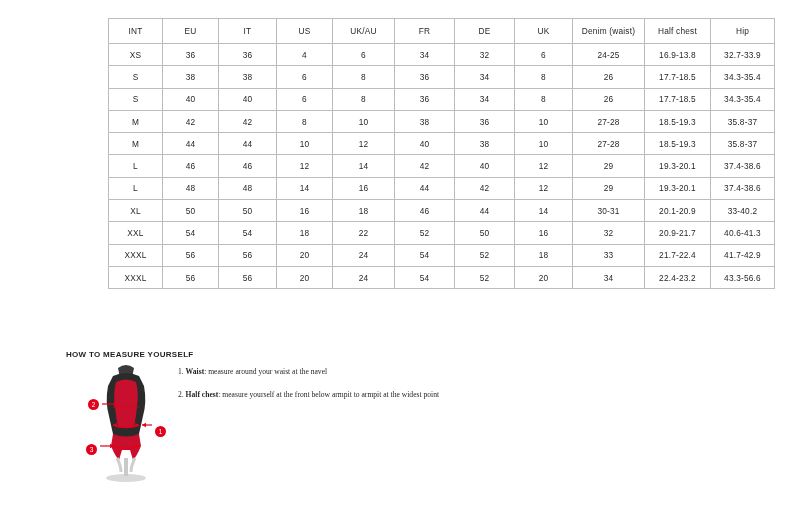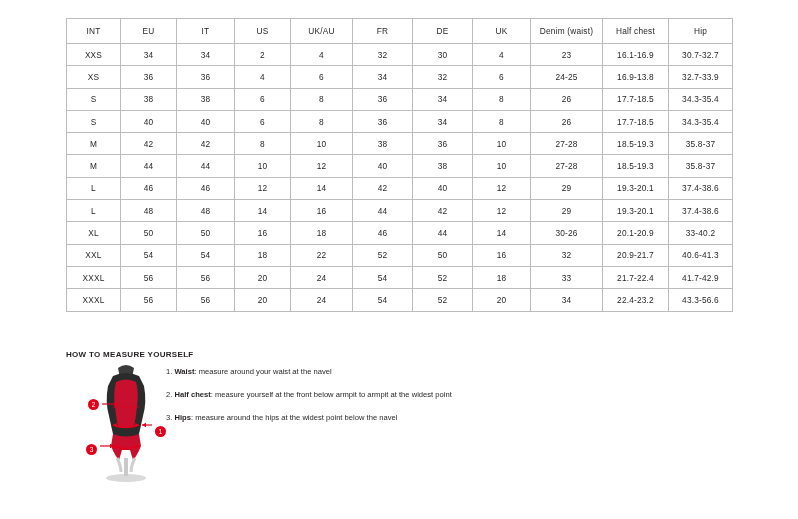--- a/index.html
+++ b/index.html
@@ -25,20 +25,21 @@
   .table-wrap {
     position: absolute;
     left: 66px;
     top: 18px;
     width: 666px;
   }
   table.size-table {
     border-collapse: collapse;
     width: 666px;
     table-layout: fixed;
+    margin-left: 42px;
   }
   table.size-table td, table.size-table th {
     border: 1px solid #bcbcbc;
     height: 21.3px;
     font-size: 8.3px;
     font-weight: normal;
     text-align: center;
     vertical-align: middle;
     padding: 0 2px;
     color: #231f20;
@@ -65,23 +66,24 @@
     position: absolute;
     left: 66px;
     top: 350px;
     font-size: 8px;
     font-weight: bold;
     letter-spacing: 0.3px;
     color: #231f20;
   }
   .steps {
     position: absolute;
-    left: 166px;
+    left: 178px;
     top: 367px;
     width: 420px;
+    font-family: Liberation Serif, serif;
   }
   .step {
     font-size: 7.6px;
     line-height: 1.2;
     color: #231f20;
     margin-bottom: 14px;
   }
   .step b {
     font-weight: bold;
   }
@@ -145,33 +147,20 @@
           <th>FR</th>
           <th>DE</th>
           <th>UK</th>
           <th>Denim (waist)</th>
           <th>Half chest</th>
           <th>Hip</th>
         </tr>
       </thead>
       <tbody>
         <tr>
-          <td>XXS</td>
-          <td>34</td>
-          <td>34</td>
-          <td>2</td>
-          <td>4</td>
-          <td>32</td>
-          <td>30</td>
-          <td>4</td>
-          <td>23</td>
-          <td>16.1-16.9</td>
-          <td>30.7-32.7</td>
-        </tr>
-        <tr>
           <td>XS</td>
           <td>36</td>
           <td>36</td>
           <td>4</td>
           <td>6</td>
           <td>34</td>
           <td>32</td>
           <td>6</td>
           <td>24-25</td>
           <td>16.9-13.8</td>
@@ -257,21 +246,21 @@
         </tr>
         <tr>
           <td>XL</td>
           <td>50</td>
           <td>50</td>
           <td>16</td>
           <td>18</td>
           <td>46</td>
           <td>44</td>
           <td>14</td>
-          <td>30-26</td>
+          <td>30-31</td>
           <td>20.1-20.9</td>
           <td>33-40.2</td>
         </tr>
         <tr>
           <td>XXL</td>
           <td>54</td>
           <td>54</td>
           <td>18</td>
           <td>22</td>
           <td>52</td>
@@ -358,19 +347,15 @@
 
   <div class="steps">
     <div class="step">
       <span class="num">1.</span>
       <b>Waist</b><span>: measure around your waist at the navel</span>
     </div>
     <div class="step">
       <span class="num">2.</span>
       <b>Half chest</b><span>: measure yourself at the front below armpit to armpit at the widest point</span>
     </div>
-    <div class="step">
-      <span class="num">3.</span>
-      <b>Hips</b><span>: measure around the hips at the widest point below the navel</span>
-    </div>
   </div>
 
 </div>
 
 </body></html>

